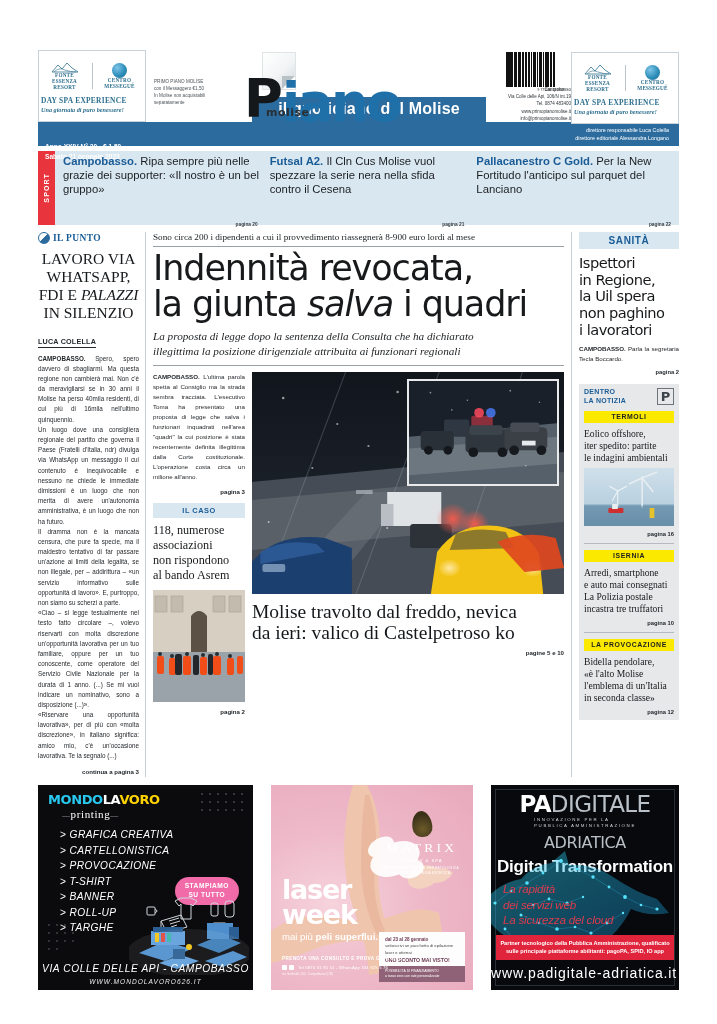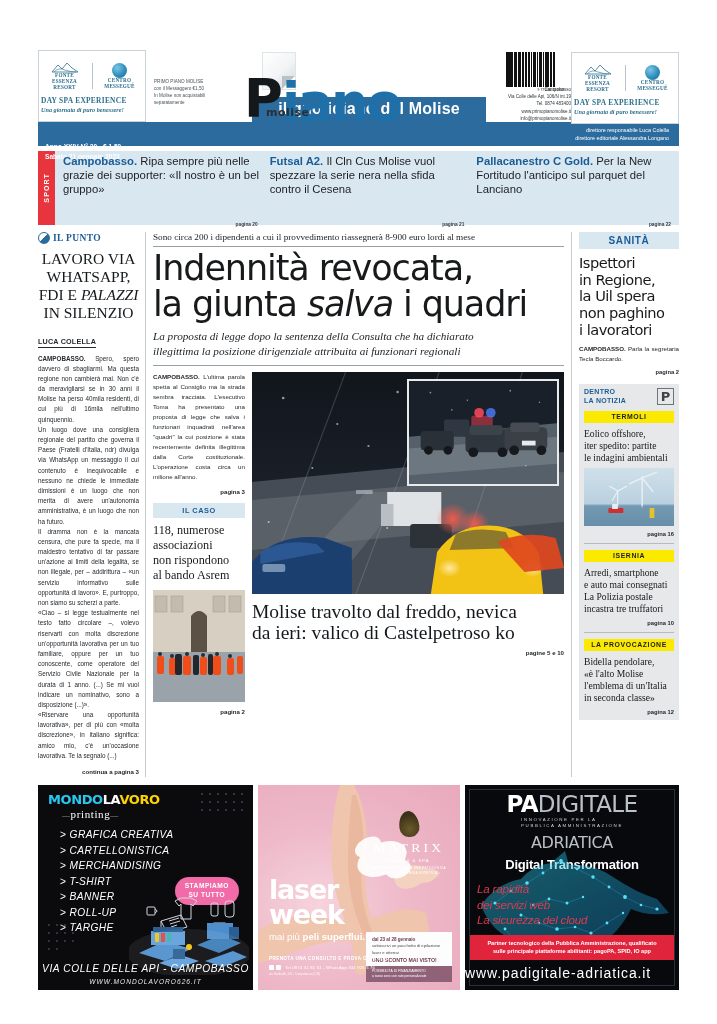--- a/index.html
+++ b/index.html
@@ -257,21 +257,21 @@
   .r-serif {
     font-family:"Liberation Serif", serif; font-size: 9.6px;
     line-height: 1.25; color:#17191b;
   }
   .r-photo { height: 58px; background:#9fb6c7; margin-top:4px; position:relative; overflow:hidden;}
   .hr-thin { border:0; border-top:1px solid #b5bbc0; margin: 6px 0; }
 
   
   .ads {
     margin: 8px 38px 0 38px;
-    display:flex; gap: 5px; height: 205px;
+    display:flex; gap: 18px; height: 205px;
   }
   .ad { position: relative; overflow:hidden; }
   .ad1 { width: 215px; background:#0b0b0d; }
   .ad2 { width: 202px; background:#f0c8d4; }
   .ad3 { flex:1; background:#07090c; }
 
   
   .a1-top { padding: 7px 0 0 10px; }
   .a1-logo { font-size: 13px; font-weight:bold; letter-spacing:-.4px; font-family:"DejaVu Sans",sans-serif;}
   .a1-logo .c { color:#28c8f0; }
@@ -348,21 +348,21 @@
   .a3-logo { text-align:center; padding-top: 8px; }
   .a3-pa {
     font-size: 23px; font-weight:bold; letter-spacing:-.6px;
     font-family:"DejaVu Sans",sans-serif; line-height:1;
   }
   .a3-pa .b { color:#ffffff; }
   .a3-pa .g { color:#b9c0c7; font-weight:normal;}
   .a3-sub { display:flex; align-items:center; justify-content:center; gap:4px; margin-top:1px;flex-direction:column;}
   .a3-sub .l { font-size:4.4px; color:#cdd3d8; letter-spacing:1.6px; line-height:1.4; text-align:left;}
   .a3-sub .r { font-size:16px; color:#b9c0c7; font-family:"DejaVu Sans",sans-serif; letter-spacing:-.4px;}
-  .a3-dt { color:#fff; font-size: 13px; font-weight:bold; text-align:center; margin-top: 5px; letter-spacing:-.2px;}
+  .a3-dt { color:#fff; font-size: 17px; font-weight:bold; text-align:center; margin-top: 5px; letter-spacing:-.2px;}
   .a3-claims { position:absolute; left: 12px; bottom: 62px; }
   .a3-claims div { color:#e03a4e; font-size: 11.6px; font-style: italic; line-height:1.35; letter-spacing:-.2px;}
   .a3-band {
     position:absolute; left:5px; right:5px; bottom: 30px;
     background:#e0243c; color:#fff; font-size:5.6px; font-weight:bold;
     text-align:center; padding: 4px 3px; line-height:1.55;
   }
   .a3-web {
     position:absolute; left:0; right:0; bottom: 9px; 
     color:#fff; font-size: 14px; letter-spacing: .9px;
@@ -847,21 +847,21 @@
         </g>
       </svg>
 
       <div class="a1-top">
         <div class="a1-logo"><span class="c">MONDO</span><span class="w">LA</span><span class="y">VORO</span></div>
         <div class="a1-print">printing</div>
       </div>
       <ul class="a1-list">
         <li>GRAFICA CREATIVA</li>
         <li>CARTELLONISTICA</li>
-        <li>MERCHANDISING</li>
+        <li>PROVOCAZIONE</li>
         <li>T-SHIRT</li>
         <li>BANNER</li>
         <li>ROLL-UP</li>
         <li>TARGHE</li>
       </ul>
       <div class="a1-badge">
         <span>STAMPIAMO</span><br>
         <span>SU TUTTO</span>
       </div>
 

